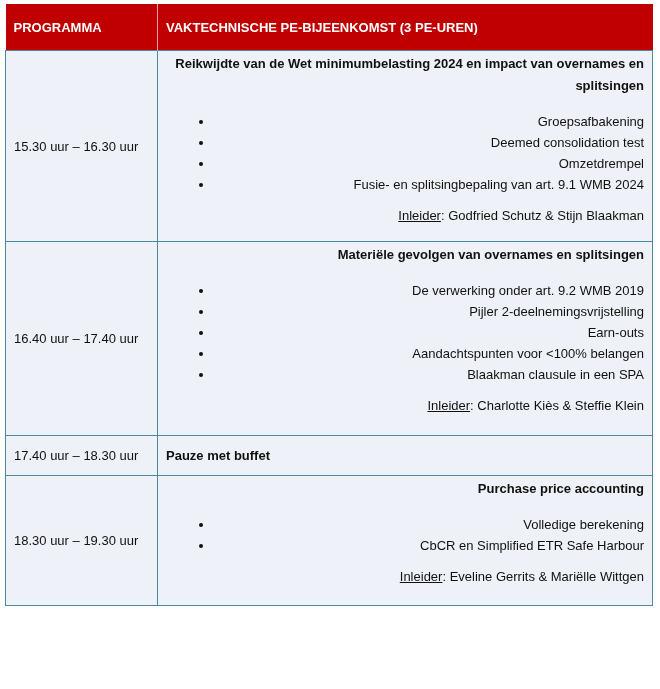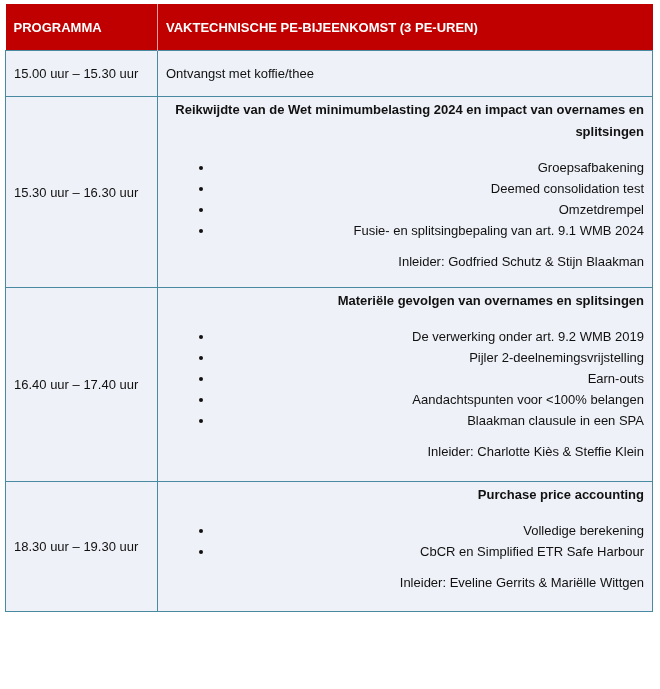--- a/index.html
+++ b/index.html
@@ -6,41 +6,37 @@
   body { width:660px; height:689px; position:relative; font-family:"Liberation Sans", "DejaVu Sans", sans-serif; color:#111; }
   .tbl { position:absolute; left:5px; top:4px; width:648px; border-collapse:collapse; table-layout:fixed; }
   .tbl td, .tbl th { padding:0 8px; vertical-align:middle; }
   .hdr th { background:#c00000; color:#fff; font-weight:bold; font-size:13px; text-align:left; height:46px; border-right:1px solid #e8a0a0;margin-left:24px; }
   .hdr th:last-child { border-right:none; }
   .row td { background:#eef1f7; border:1.5px solid #4a8aa0; font-size:13px; }
   .title { font-weight:bold; line-height:22px; }
   ul { margin:14px 0 10px 0; padding-left:48px; }
   li { line-height:21px; list-style:disc; }
   .speaker { line-height:22px; margin-top:8px; }
-  .u { }
+  .u { text-decoration:underline; }
   .cell-top { vertical-align:top !important; padding-top:2px !important; padding-bottom:6px !important;text-align:right; }
 </style>
 </head>
 <body>
 
 <table class="tbl">
   <colgroup>
       <col style="width:152px">
       <col>
     </colgroup>
   <tbody>
       <tr class="hdr">
     <th>PROGRAMMA</th>
     <th>VAKTECHNISCHE PE-BIJEENKOMST (3 PE-UREN)</th>
   </tr>
 
-  <tr class="row" style="height:46px">
-    <td>15.00 uur – 15.30 uur</td>
-    <td>Ontvangst met koffie/thee</td>
-  </tr>
 
   <tr class="row" style="height:191px">
     <td>15.30 uur – 16.30 uur</td>
     <td class="cell-top">
       <div class="title">Reikwijdte van de Wet minimumbelasting 2024 en impact van overnames en splitsingen</div>
       <ul>
         <li>Groepsafbakening</li>
         <li>Deemed consolidation test</li>
         <li>Omzetdrempel</li>
         <li>Fusie- en splitsingbepaling van art. 9.1 WMB 2024</li>
@@ -58,20 +54,24 @@
         <li>De verwerking onder art. 9.2 WMB 2019</li>
         <li>Pijler 2-deelnemingsvrijstelling</li>
         <li>Earn-outs</li>
         <li>Aandachtspunten voor &lt;100% belangen</li>
         <li>Blaakman clausule in een SPA</li>
       </ul>
       <div class="speaker"><span class="u">Inleider</span><span>: Charlotte Kiès &amp; Steffie Klein</span></div>
     </td>
   </tr>
 
+  <tr class="row" style="height:40px">
+    <td>17.40 uur – 18.30 uur</td>
+    <td class="title">Pauze met buffet</td>
+  </tr>
 
   <tr class="row" style="height:130px">
     <td>18.30 uur – 19.30 uur</td>
     <td class="cell-top">
       <div class="title">Purchase price accounting</div>
       <ul>
         <li>Volledige berekening</li>
         <li>CbCR en Simplified ETR Safe Harbour</li>
       </ul>
       <div class="speaker"><span class="u">Inleider</span><span>: Eveline Gerrits &amp; Mariëlle Wittgen</span></div>

